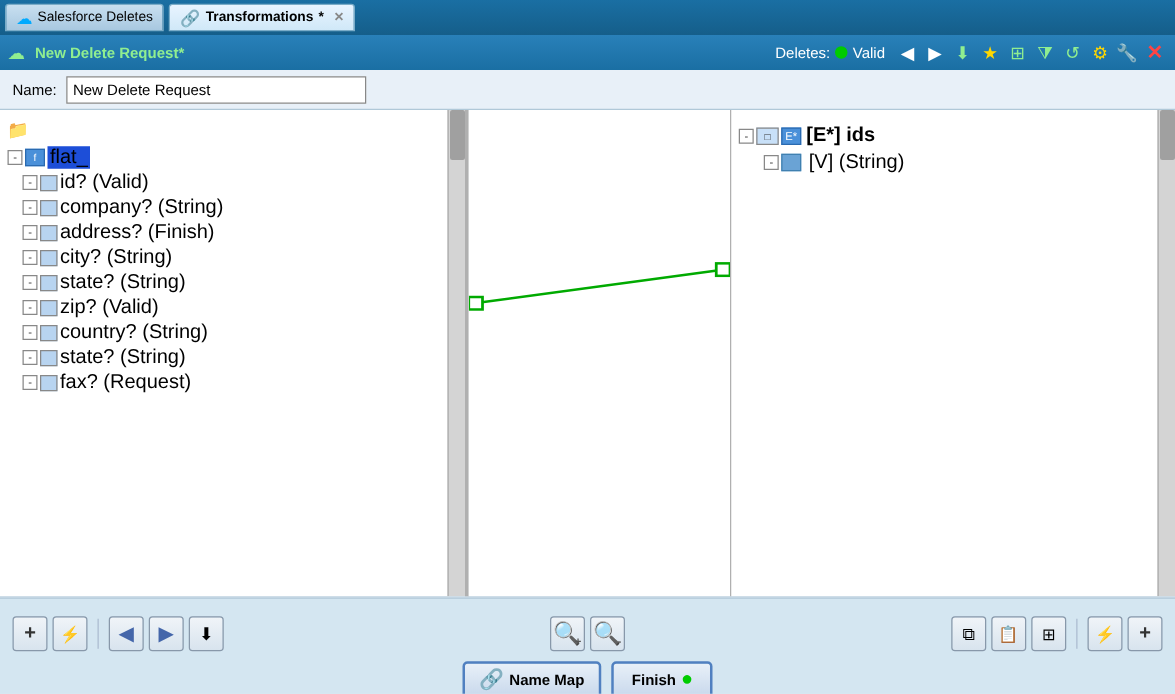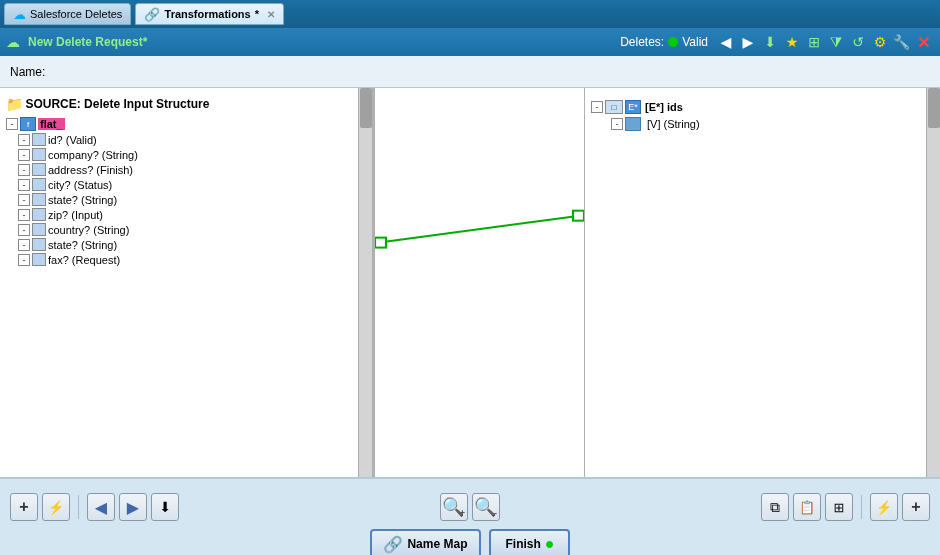--- a/index.html
+++ b/index.html
@@ -150,22 +150,22 @@
     }
     .expand-icon {
       width: 12px; height: 12px;
       border: 1px solid #888;
       background: white;
       display: flex; align-items: center; justify-content: center;
       font-size: 9px;
       color: #333;
       flex-shrink: 0;
     }
-    .tree-text { font-size: 11px; color: #000; }
-    .tree-text.bold { font-weight: bold; background: #ec4899; }
+    .tree-text { font-size: 16px; color: #000; }
+    .tree-text.bold { font-weight: normal; background: #1d4ed8; }
     .scrollbar-v {
       position: absolute;
       right: 0; top: 0;
       width: 14px; height: 100%;
       background: #d4d4d4;
       border-left: 1px solid #aaa;
     }
     .scroll-thumb {
       width: 12px; height: 40px;
       background: #a0a0a0;
@@ -308,30 +308,30 @@
     <button class="toolbar-btn" style="color:#90ee90;">⧩</button>
     <button class="toolbar-btn" style="color:#90ee90;">↺</button>
     <button class="toolbar-btn" style="color:#ffd700;">⚙</button>
     <button class="toolbar-btn" style="color:#ffd700;">🔧</button>
     <button class="toolbar-btn" style="color:#ff4444; font-size:16px; font-weight:bold;">✕</button>
   </div>
 </div>
 
 <div class="name-row">
   <label class="name-label">Name:</label>
+  <input class="name-input" type="text" value="New Delete Request" style="">
 </div>
 
 <div class="main-content">
 
   <div class="source-panel">
     <div class="tree-container">
 
       <div class="source-header">
         <span style="color:#d4a017; font-size:14px;">📁</span>
-        <span class="source-title">SOURCE: Delete Input Structure</span>
       </div>
 
       <div class="tree-item" style="padding-left: 4px;">
         <div class="expand-icon">-</div>
         <div class="tree-node-icon highlighted">f</div>
         <span class="tree-text bold" style="padding: 0 2px;">flat_</span>
       </div>
 
       <div class="tree-item" style="padding-left: 16px;">
         <div class="expand-icon">-</div>
@@ -347,33 +347,33 @@
 
       <div class="tree-item" style="padding-left: 16px;">
         <div class="expand-icon">-</div>
         <div class="tree-leaf-icon"></div>
         <span class="tree-text">address? (Finish)</span>
       </div>
 
       <div class="tree-item" style="padding-left: 16px;">
         <div class="expand-icon">-</div>
         <div class="tree-leaf-icon"></div>
-        <span class="tree-text">city? (Status)</span>
+        <span class="tree-text">city? (String)</span>
       </div>
 
       <div class="tree-item" style="padding-left: 16px;">
         <div class="expand-icon">-</div>
         <div class="tree-leaf-icon"></div>
         <span class="tree-text">state? (String)</span>
       </div>
 
       <div class="tree-item" style="padding-left: 16px;">
         <div class="expand-icon">-</div>
         <div class="tree-leaf-icon"></div>
-        <span class="tree-text">zip? (Input)</span>
+        <span class="tree-text">zip? (Valid)</span>
       </div>
 
       <div class="tree-item" style="padding-left: 16px;">
         <div class="expand-icon">-</div>
         <div class="tree-leaf-icon"></div>
         <span class="tree-text">country? (String)</span>
       </div>
 
       <div class="tree-item" style="padding-left: 16px;">
         <div class="expand-icon">-</div>

